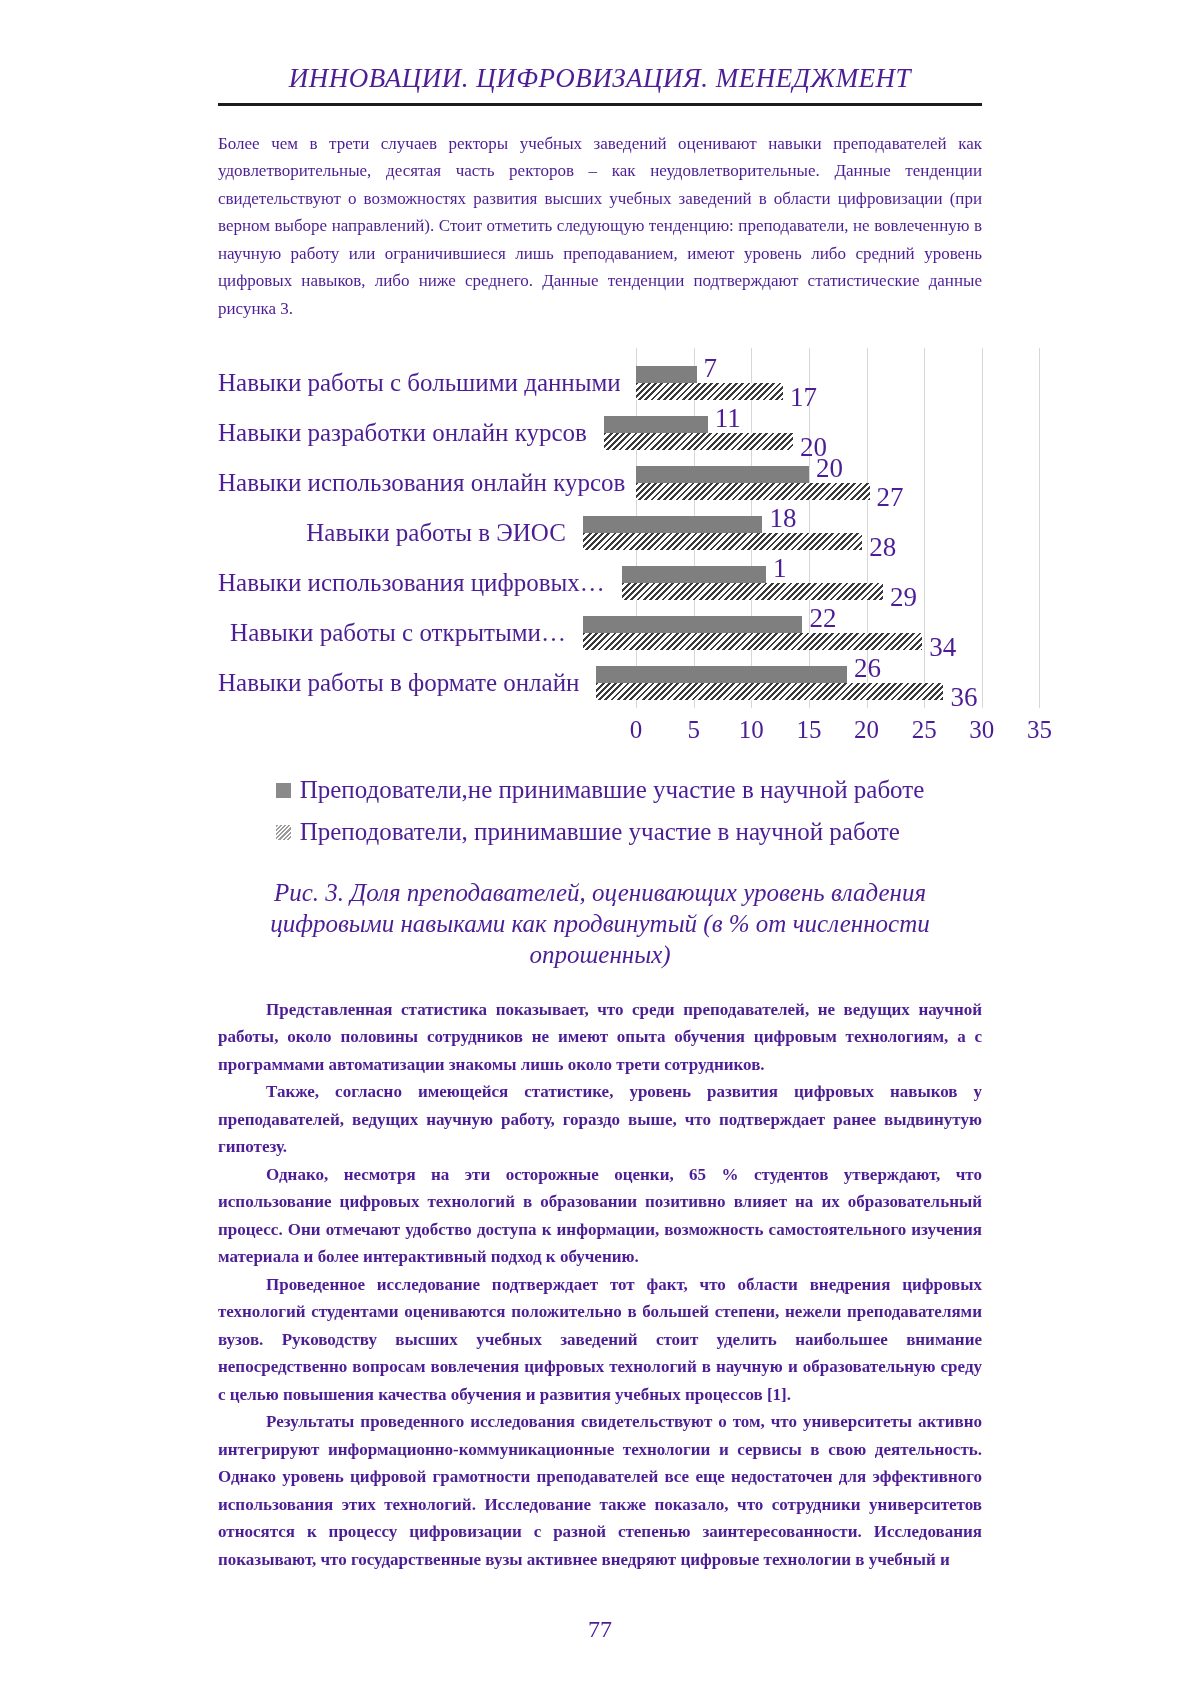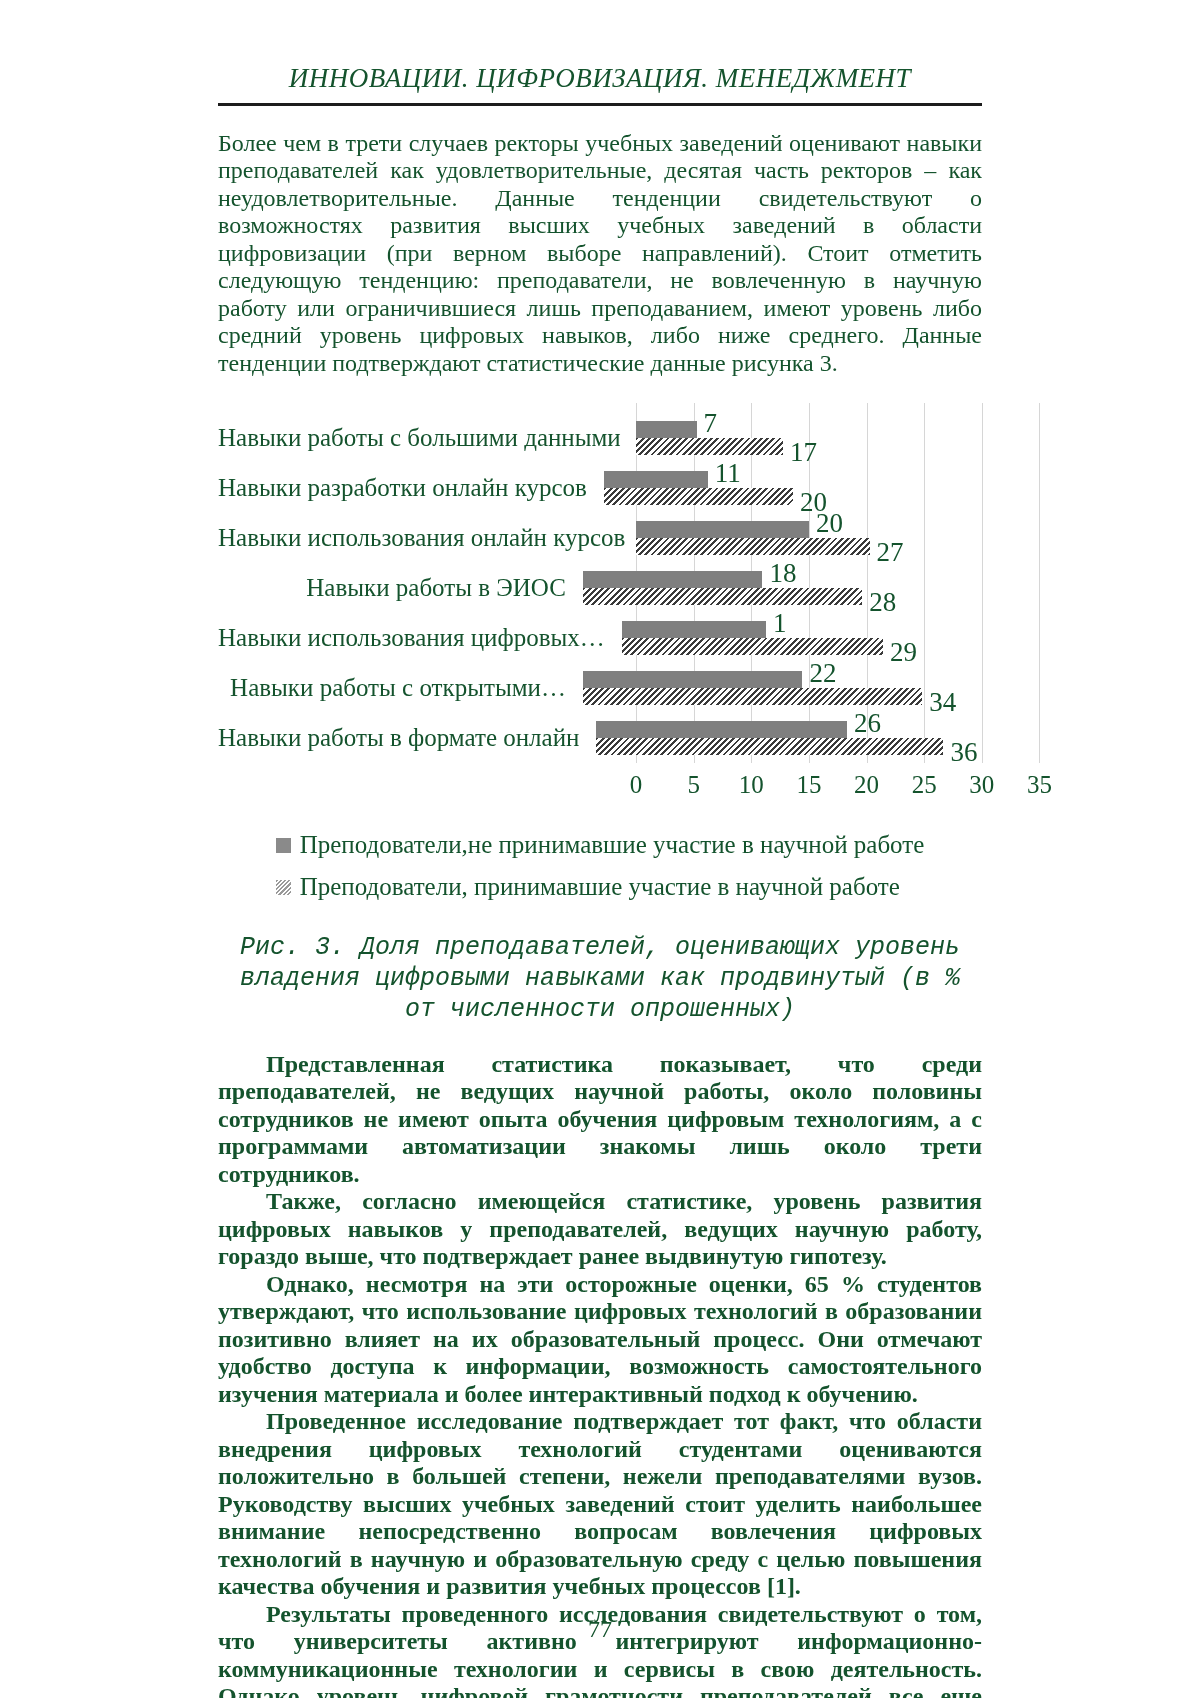--- a/index.html
+++ b/index.html
@@ -4,34 +4,34 @@
 <style>
   html,body { margin:0; padding:0; background:#ffffff; }
   .page {
     position:relative;
     width:964px; height:1698px;
     margin:0 auto;
     background:#ffffff;
     box-sizing:border-box;
     padding:64px 100px 17px 100px;
     font-family:"Liberation Serif", "DejaVu Serif", serif;
-    color:#14532d;
+    color:#4c1d95;
     overflow:hidden;
   }
   .running-head {
     text-align:center;
     font-style:italic;
     font-size:27px;
     letter-spacing:0.5px;
     line-height:1.1;
   }
   .head-rule { height:3px; background:#1c1c1c; margin-top:9px; }
   .body-p {
     margin:0;
-    font-size:24px;
+    font-size:17px;
     line-height:27.5px;
     text-align:justify;
     text-indent:48px;
   }
   .body-p.no-indent { text-indent:0; }
   .intro { margin-top:24px; }
   .paras { margin-top:26px;font-weight:bold; }
 
   
   .chart { margin-top:36px; }
@@ -61,21 +61,20 @@
   .marker.solid { background:#8a8a8a; }
   .marker.hatch { background:repeating-linear-gradient(135deg,#9a9a9a 0px,#9a9a9a 1.5px,#ffffff 1.5px,#ffffff 3px); }
 
   .caption {
     margin:30px auto 0 auto;
     max-width:880px;
     text-align:center;
     font-style:italic;
     font-size:25px;
     line-height:31px;
-    font-family:Liberation Mono, monospace;
   }
   .page-num {
     position:absolute; left:0; right:0; top:1568px;
     text-align:center; font-size:24px;margin-top:48px;
   }
 </style>
 </head>
 <body>
 
 <div class="page">

